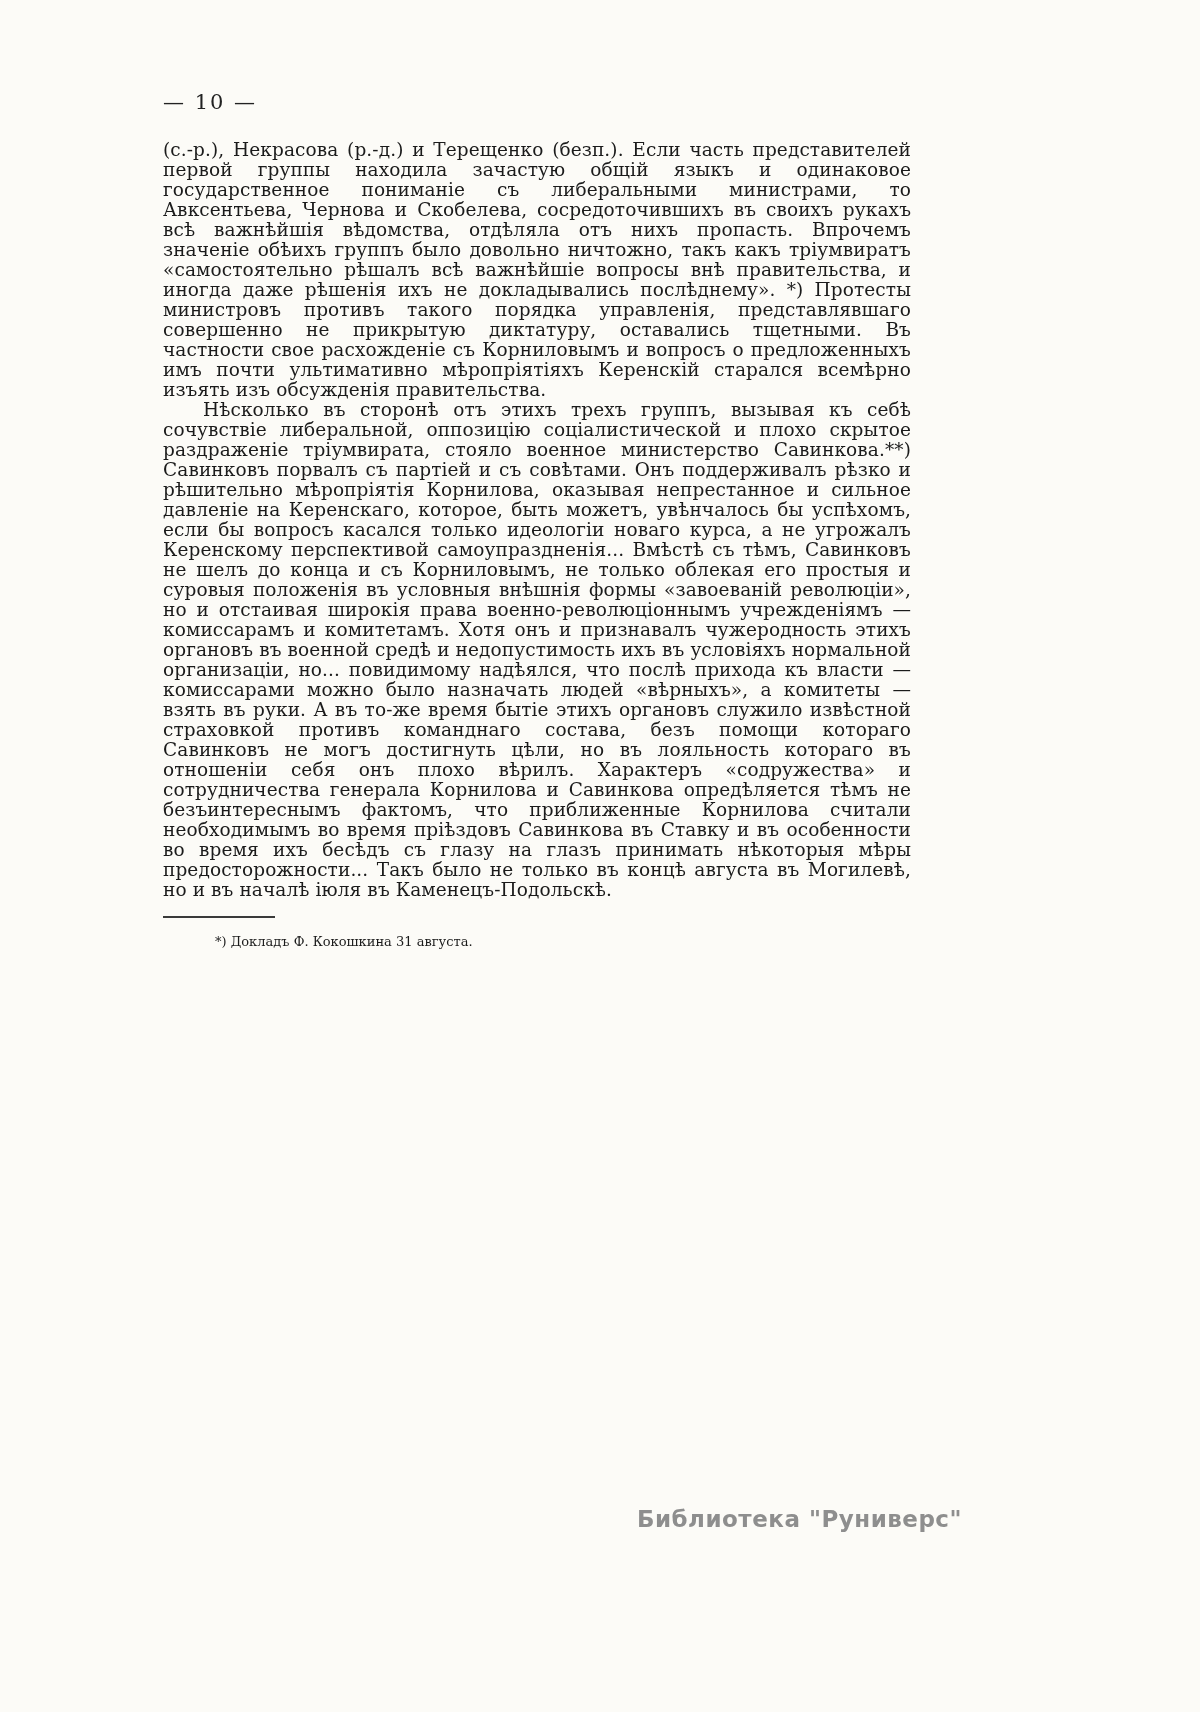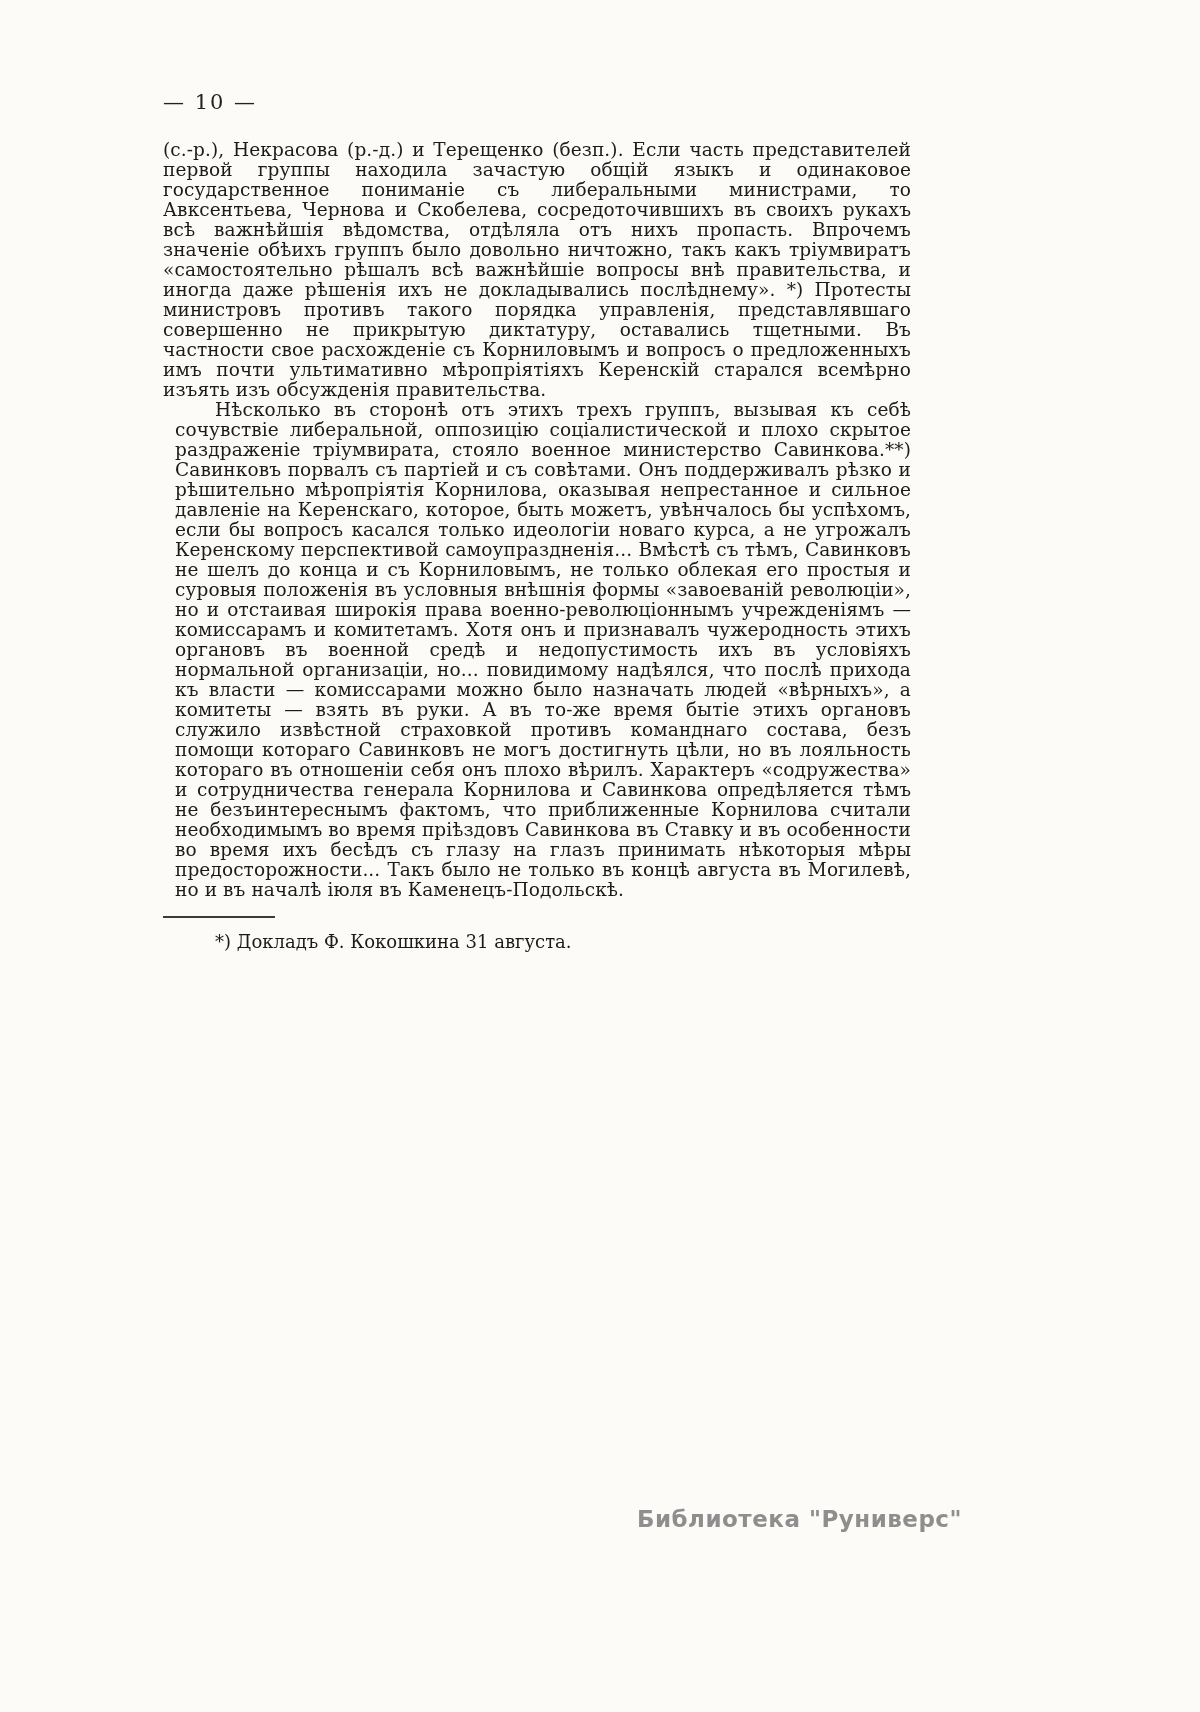--- a/index.html
+++ b/index.html
@@ -31,31 +31,30 @@
   }
   p.body-par {
     margin: 0;
     font-size: 18.5px;
     line-height: 20px;
     text-align: justify;
     letter-spacing: 0.1px;
   }
   p.body-par.indent {
     text-indent: 40px;
-    margin-left: 12px;
   }
   .footnote-rule {
     width: 112px;
     height: 0;
     border-top: 2px solid #3a3a3a;
     margin: 16px 0 12px 0;
   }
   p.footnote {
     margin: 0;
-    font-size: 18px;
+    font-size: 13px;
     line-height: 23px;
     text-align: justify;
   }
   p.footnote.indent {
     text-indent: 52px;
   }
   .watermark {
     position: absolute;
     right: 238px;
     top: 1506px;

